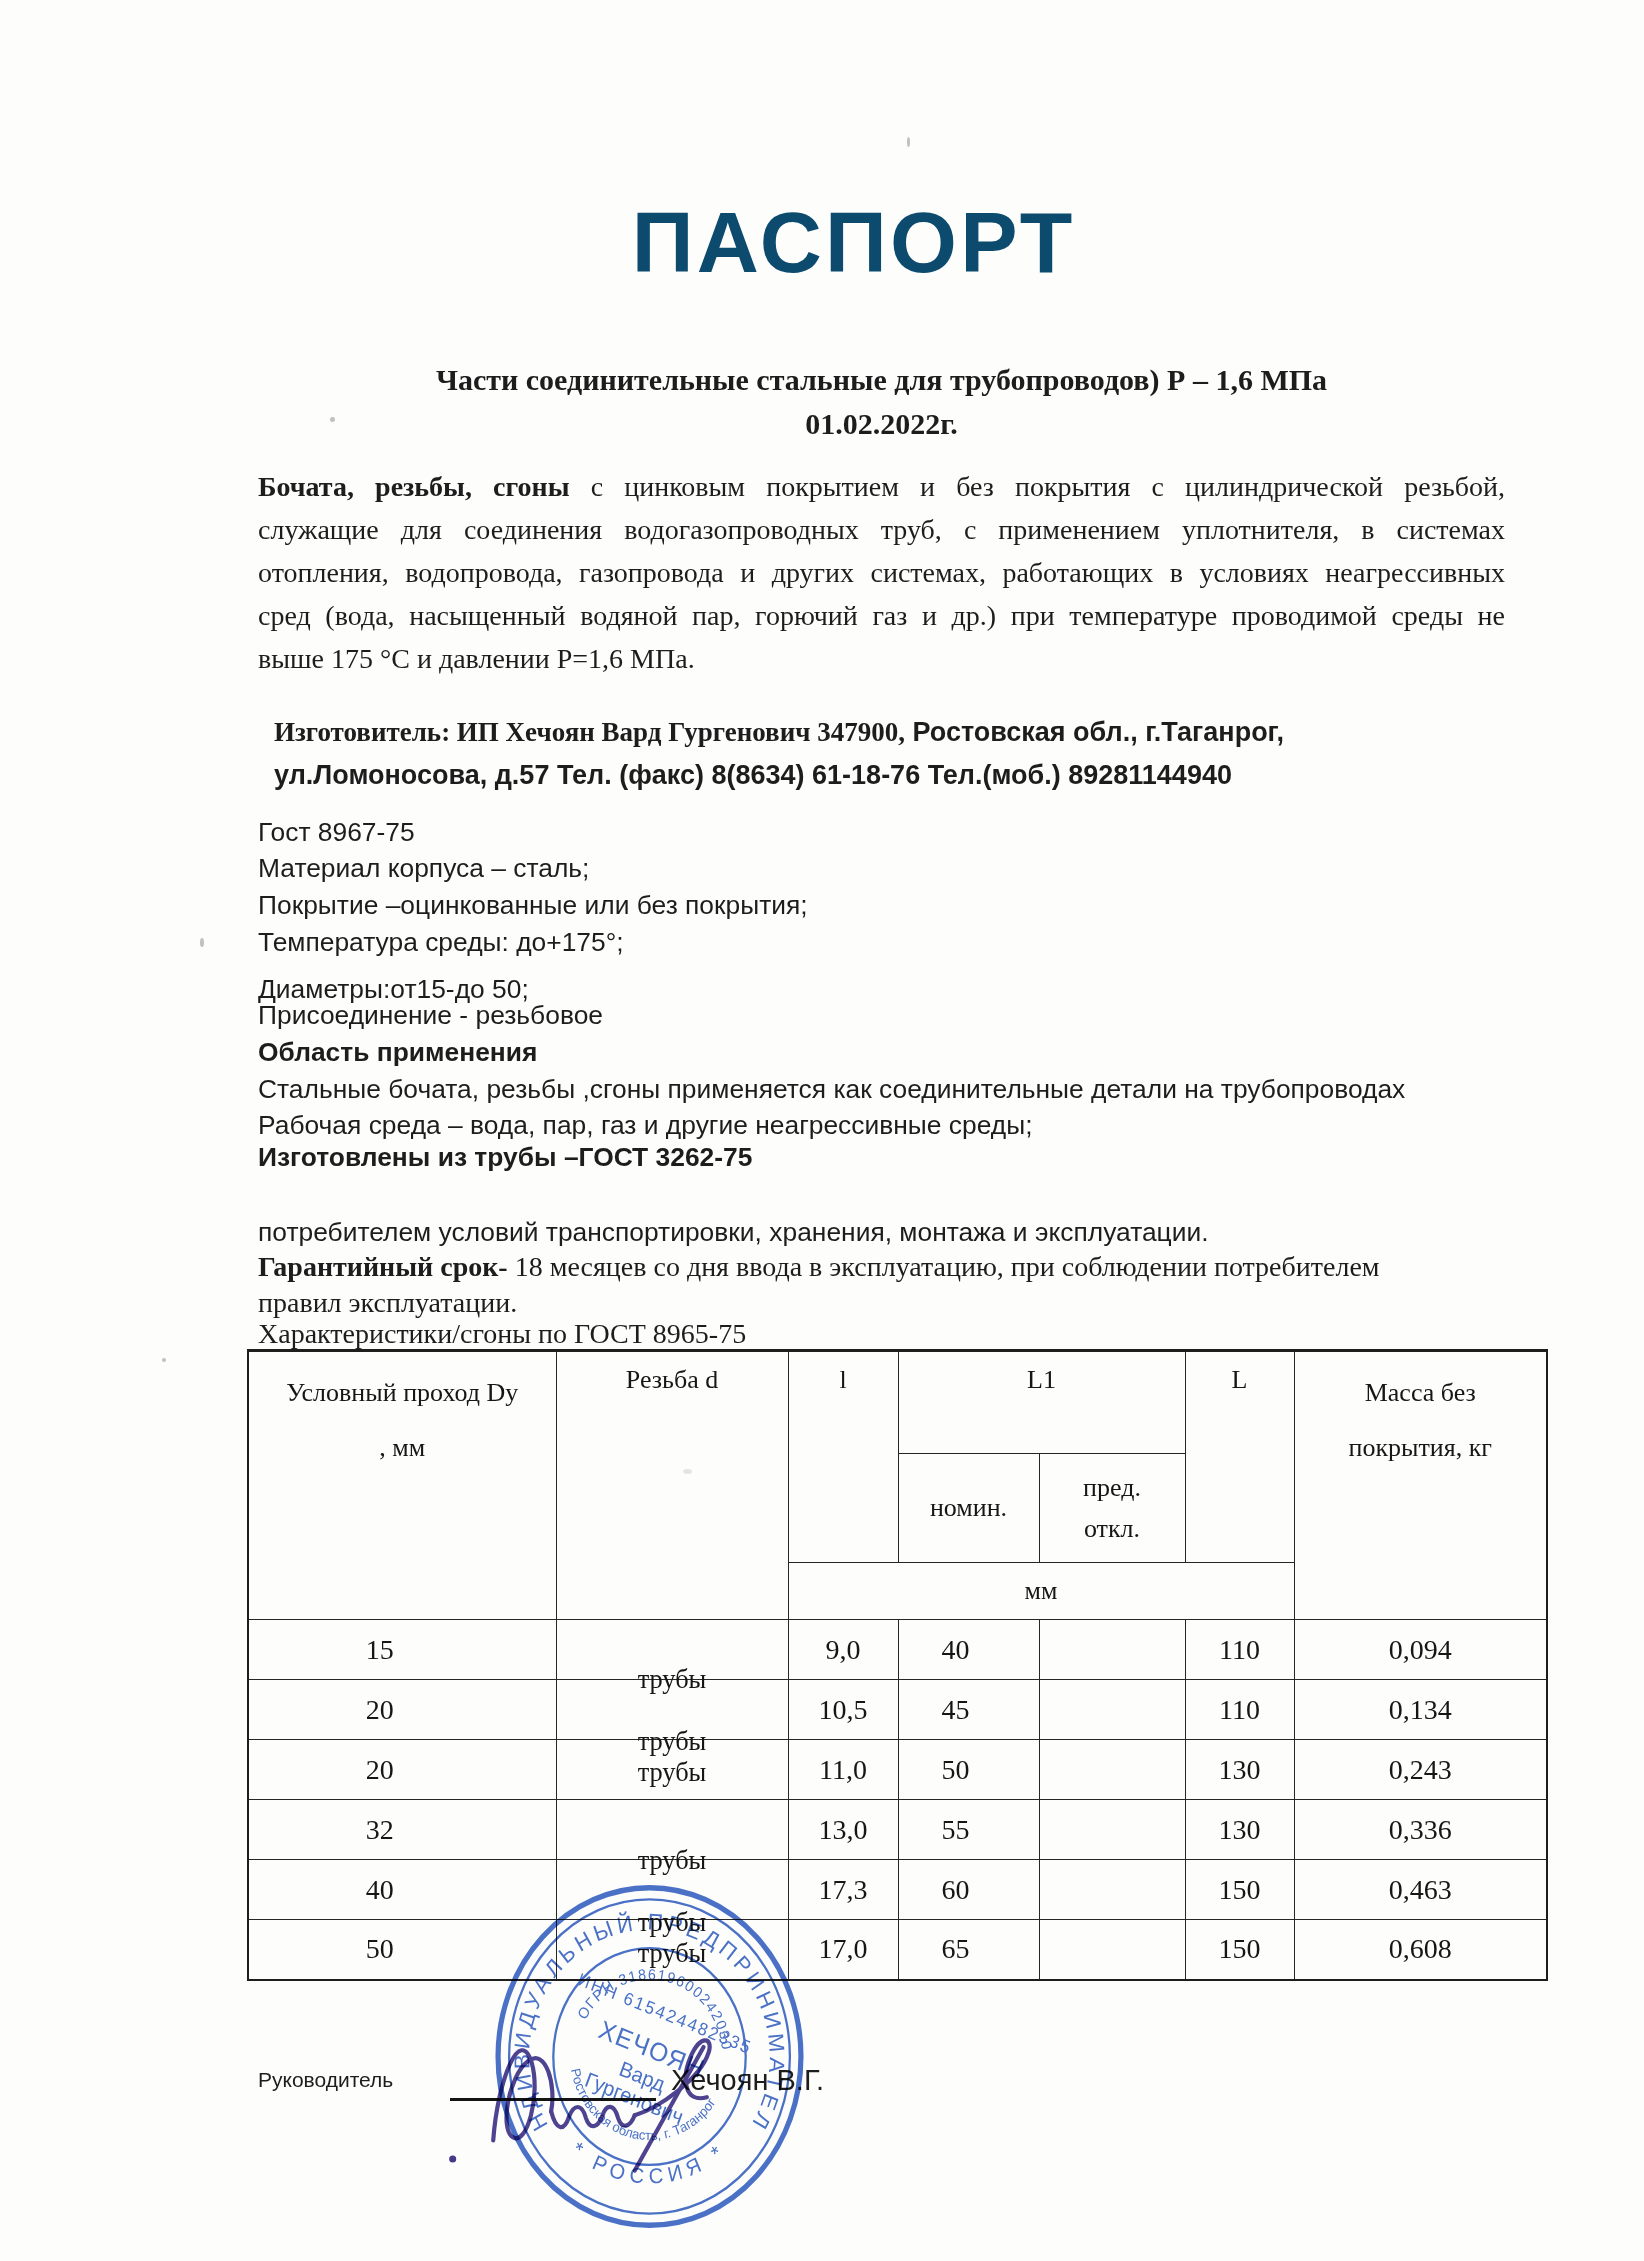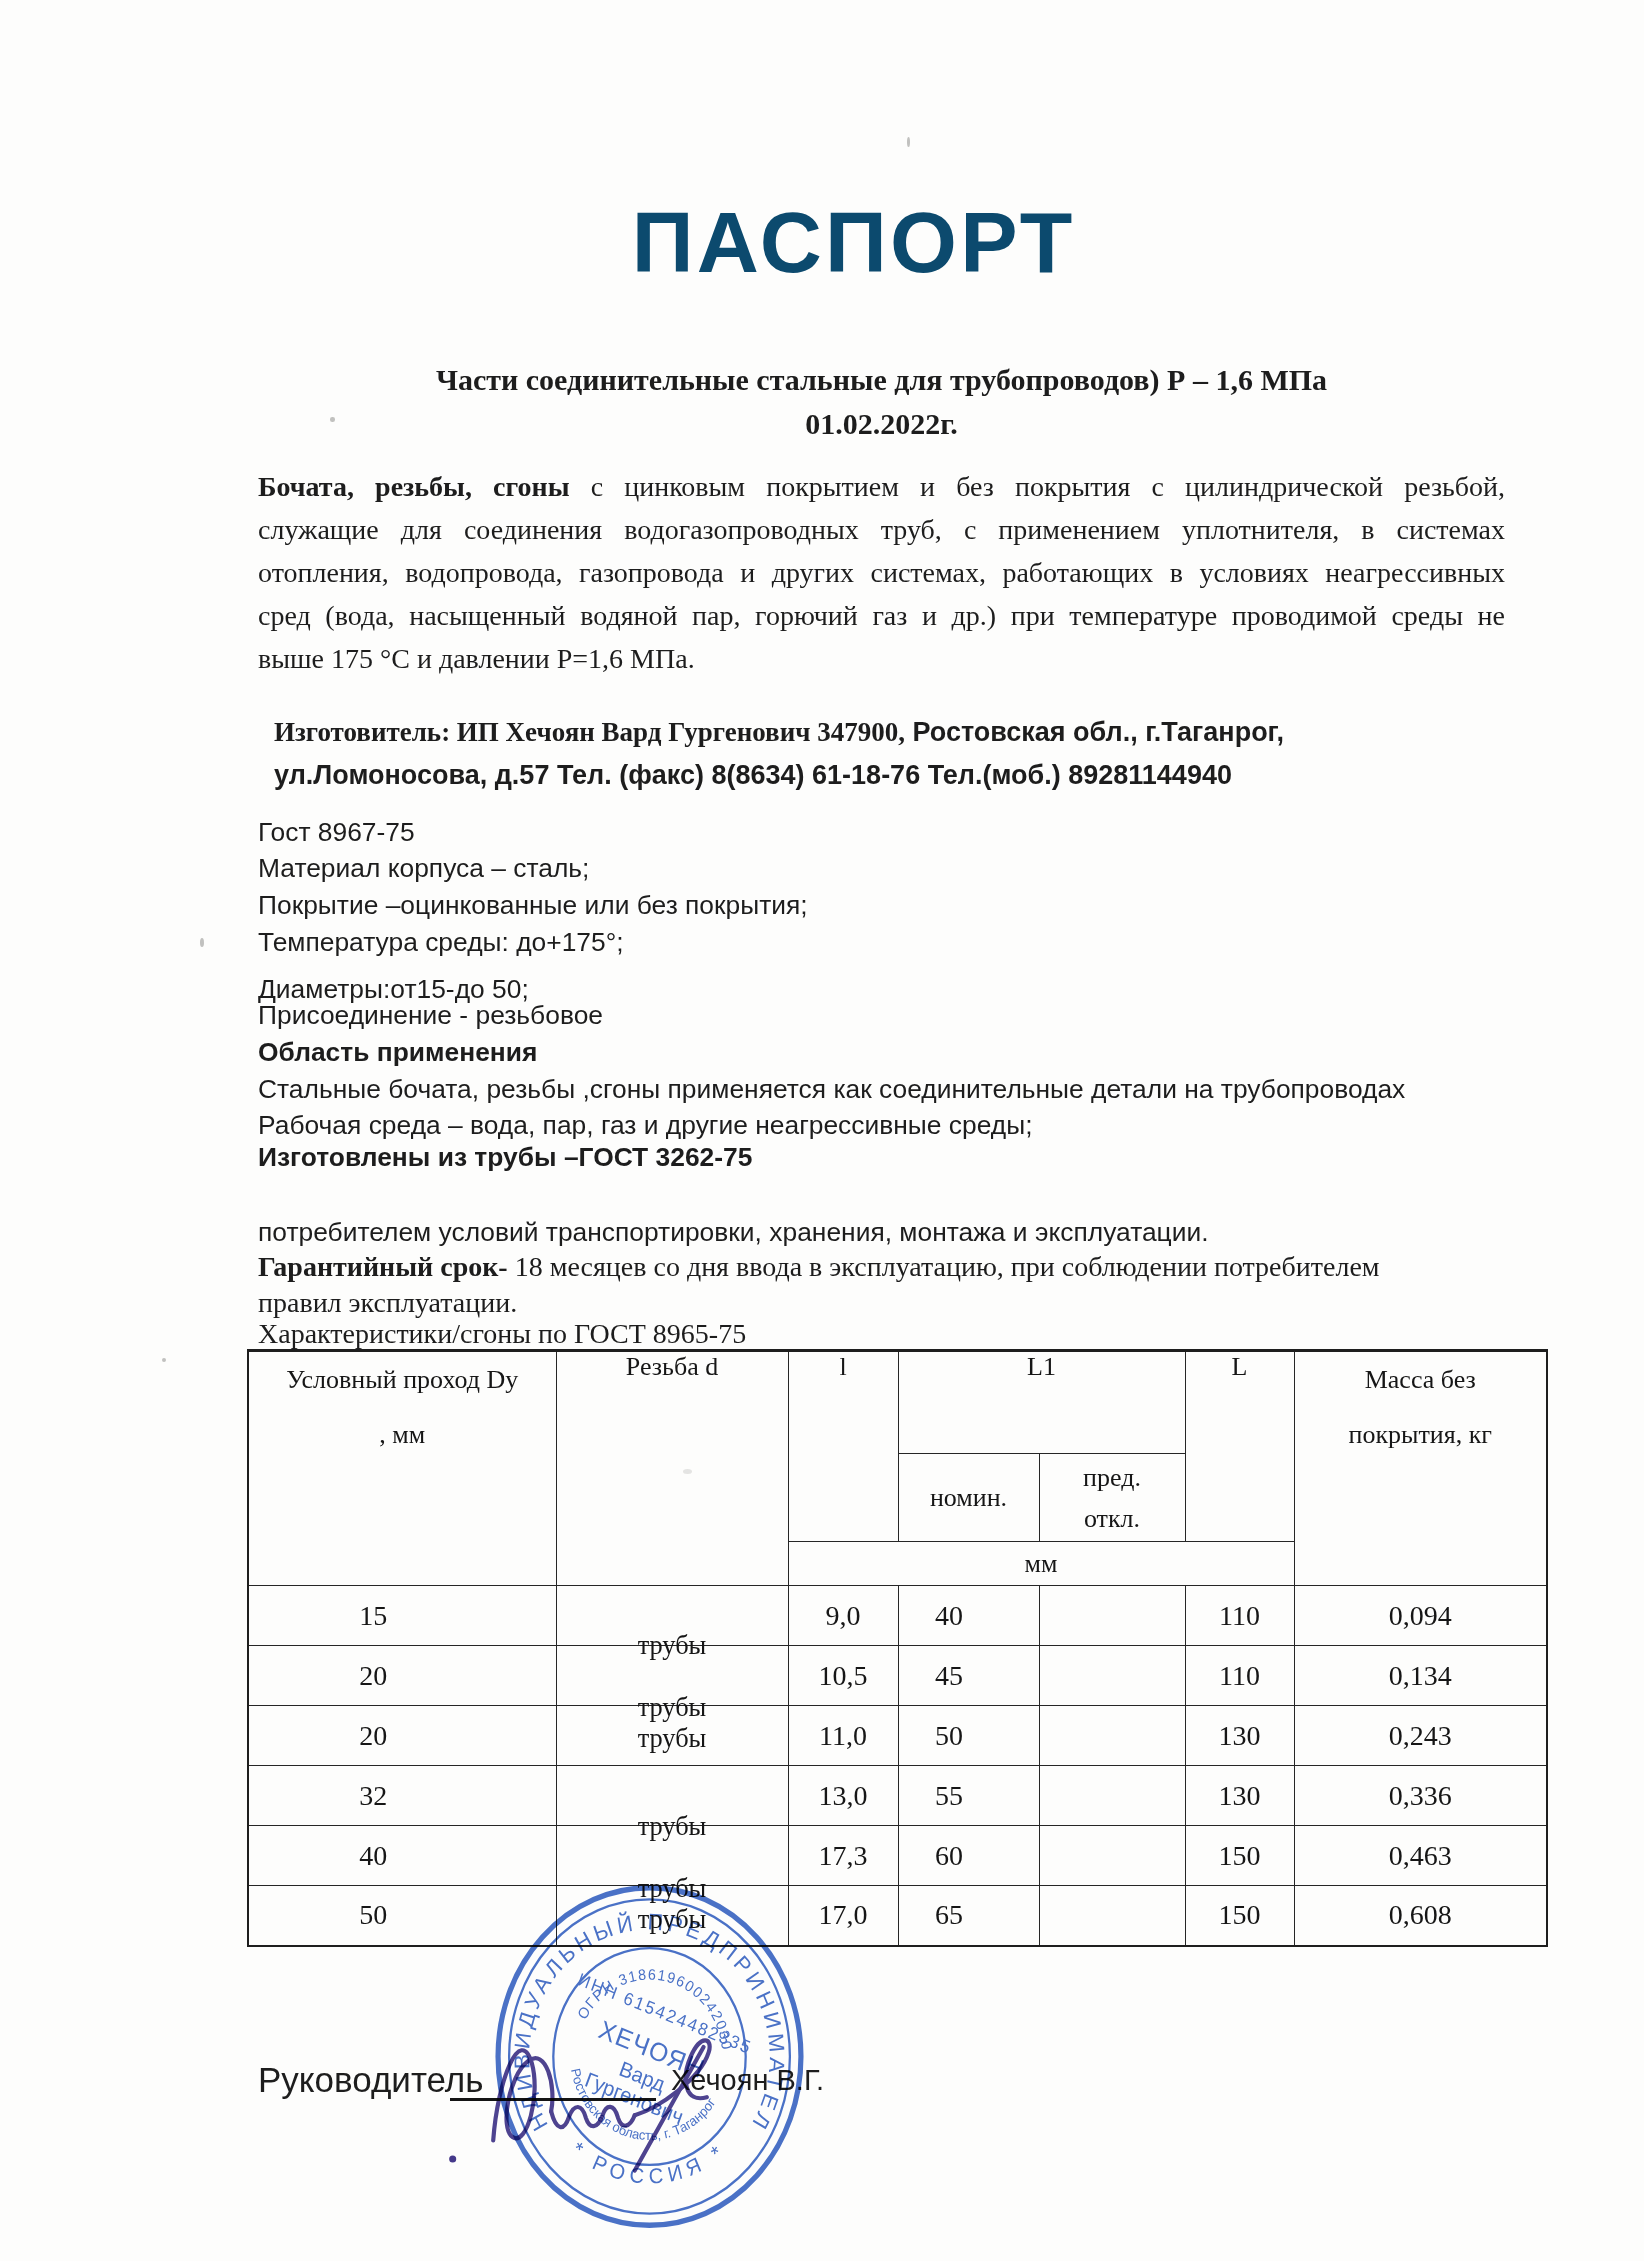--- a/index.html
+++ b/index.html
@@ -36,21 +36,21 @@
 
   .serif-line { left:258px; width:1282px; height:36px; line-height:36px;
     font-family:"Liberation Serif", serif; font-size:28px; white-space:nowrap; }
 
   table.gost {
     position:absolute; left:247px; top:1349px;
     border-collapse:collapse; table-layout:fixed;
     font-family:"Liberation Serif", serif; color:#161616;
   }
   table.gost th, table.gost td {
-    border:1.3px solid #262626; padding:0; font-weight:normal;
+    border:1.3px solid #262626; padding:13px; font-weight:normal;
     text-align:center; overflow:visible;
   }
   table.gost { border:2.6px solid #1e1e1e; border-top-width:3.9px; }
   tr.hrow1 { height:103px; }
   tr.hrow2 { height:88px; }
   tr.hrow3 { height:44px; }
   tr.drow  { height:60px; }
   .hd { font-size:26px; }
   th.vtop { vertical-align:top; padding-top:14px; }
   .two-ln { line-height:55px; }
@@ -62,21 +62,21 @@
   td.c-thread { position:relative; }
   td.c-thread .thread { display:block; position:relative; font-size:26.4px; }
   tr.drow:nth-child(1) .thread { transform:translateY(30px); }
   tr.drow:nth-child(2) .thread { transform:translateY(32px); }
   tr.drow:nth-child(3) .thread { transform:translateY(2.6px); }
   tr.drow:nth-child(4) .thread { transform:translateY(31px); }
   tr.drow:nth-child(5) .thread { transform:translateY(33px); }
   tr.drow:nth-child(6) .thread { transform:translateY(3.9px); }
 
   .footer-role { left:258px; top:2062px; width:412px; height:36px; line-height:36px;
-    font-family:"Liberation Sans", sans-serif; font-size:35px; z-index:2; }
+    font-family:"Liberation Sans", sans-serif; font-size:21px; z-index:2; }
   .sig-line { left:450px; top:2098px; width:206px; height:2.6px; background:#141414; z-index:2; }
   .footer-name { left:671px; top:2062px; width:322px; height:36px; line-height:36px;
     font-family:"Liberation Sans", sans-serif; font-size:29px; z-index:2; }
 
   .stamp-svg { left:487px; top:1885px; width:325px; height:343px;
     z-index:3; mix-blend-mode:multiply; opacity:0.93; }
   .stamp-svg text { font-family:"Liberation Sans", sans-serif; fill:var(--stamp-color,#3c67c5); }
   .sig-svg { left:430px; top:2002px; width:322px; height:193px; z-index:4; mix-blend-mode:multiply; }
 
   .speck { position:absolute; background:#9a9a96; border-radius:50%; opacity:0.6; }

